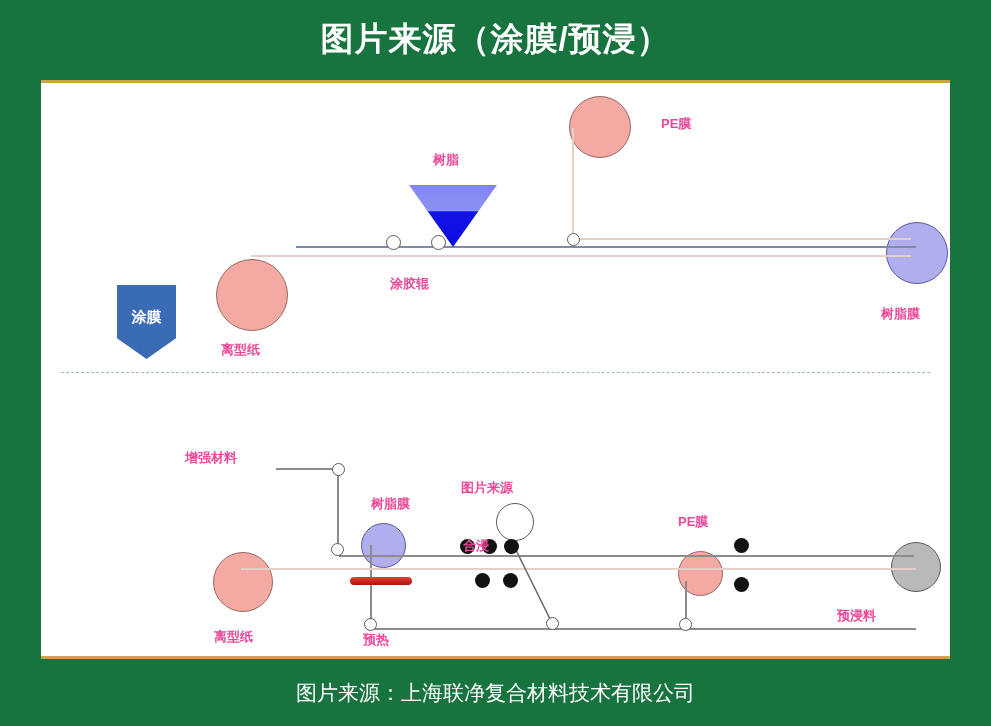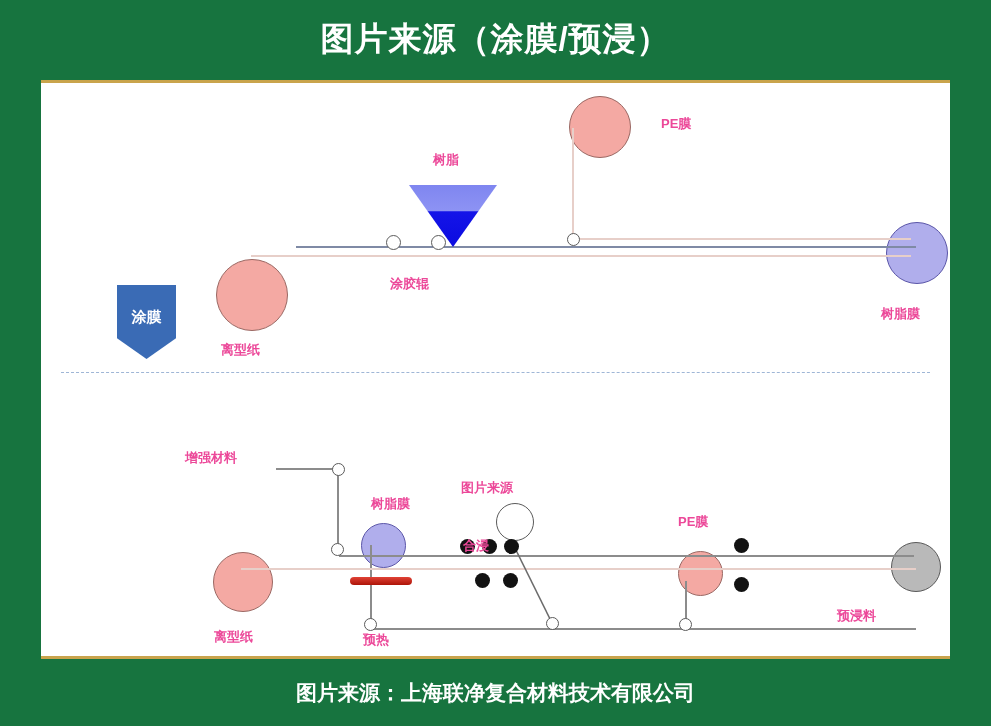--- a/index.html
+++ b/index.html
@@ -141,21 +141,20 @@
   
   .footer {
     position: absolute;
     left: 0; top: 660px; width: 991px; height: 66px;
     display: flex; align-items: center; justify-content: center;
   }
   .footer-text {
     color: #ffffff;
     font-size: 21px;
     white-space: nowrap;
-    font-weight: bold;
   }
 </style>
 </head>
 <body>
 
 <div class="slide">
 
   <div class="title-bar">
     <div class="title-text">图片来源（涂膜/预浸）</div>
   </div>

